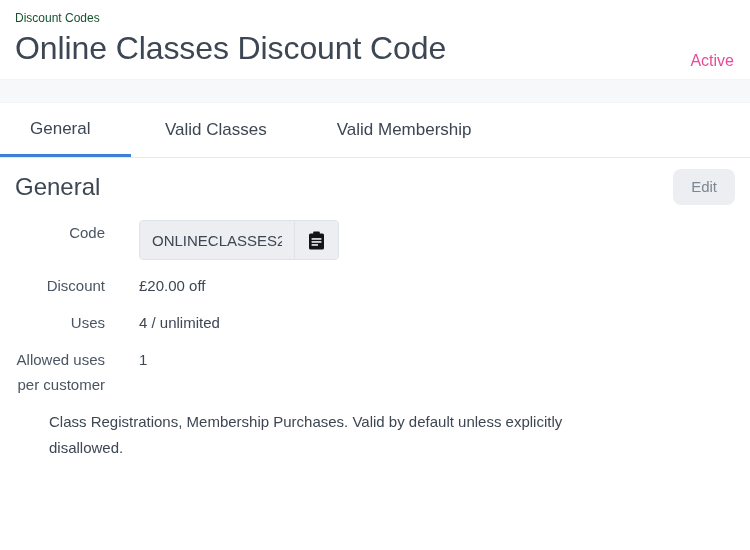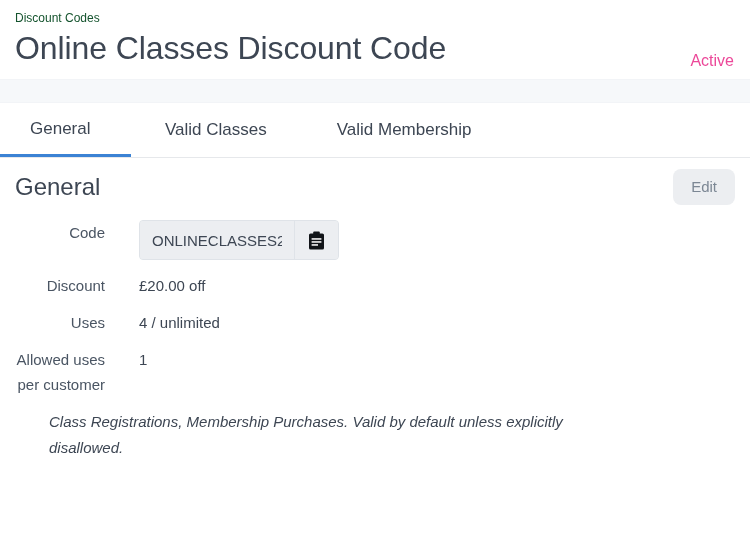--- a/index.html
+++ b/index.html
@@ -139,21 +139,21 @@
     line-height: 25px;
     padding-right: 0;
   }
   .value {
     margin-left: 34px;
     font-size: 15px;
     color: #3d4653;
     line-height: 25px;
     max-width: 570px;
   }
-  .value-valid { line-height: 26px; font-style: italic; }
+  .value-valid { line-height: 26px; }
 
   
   .code-group {
     margin-left: 34px;
     display: flex;
     align-items: stretch;
     border: 1px solid #dfe3e8;
     border-radius: 4px;
     overflow: hidden;
     height: 40px;

